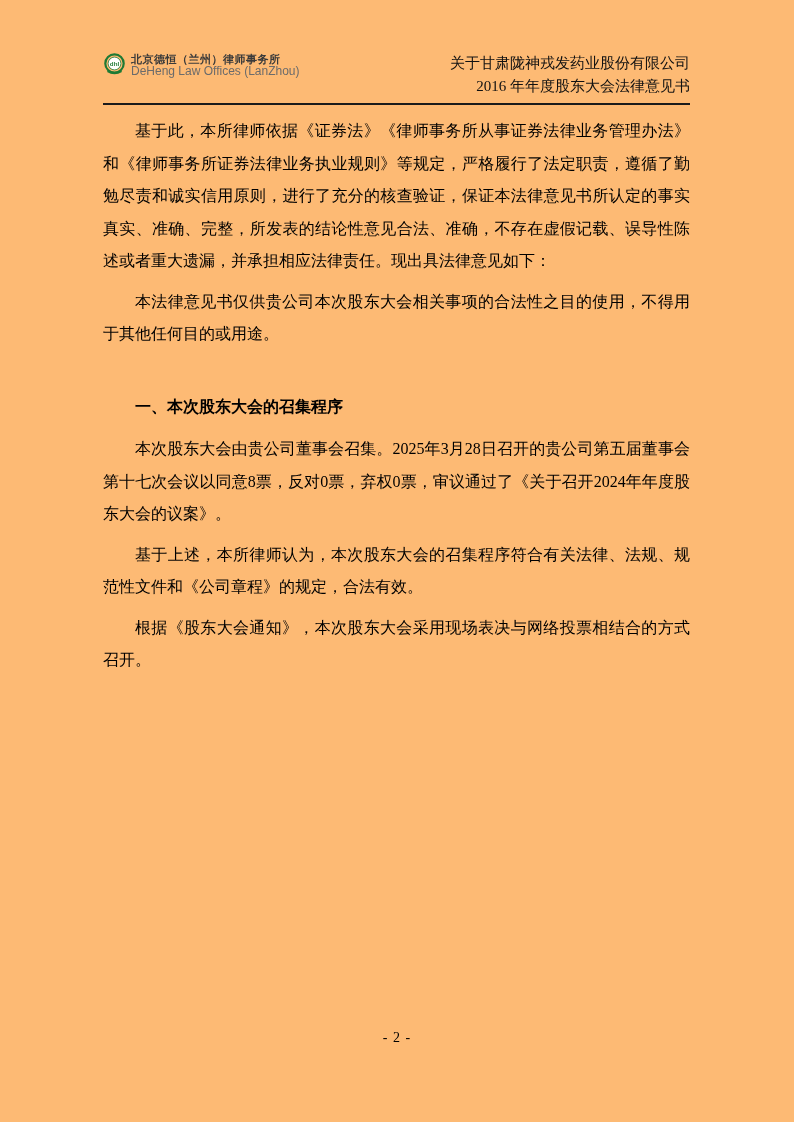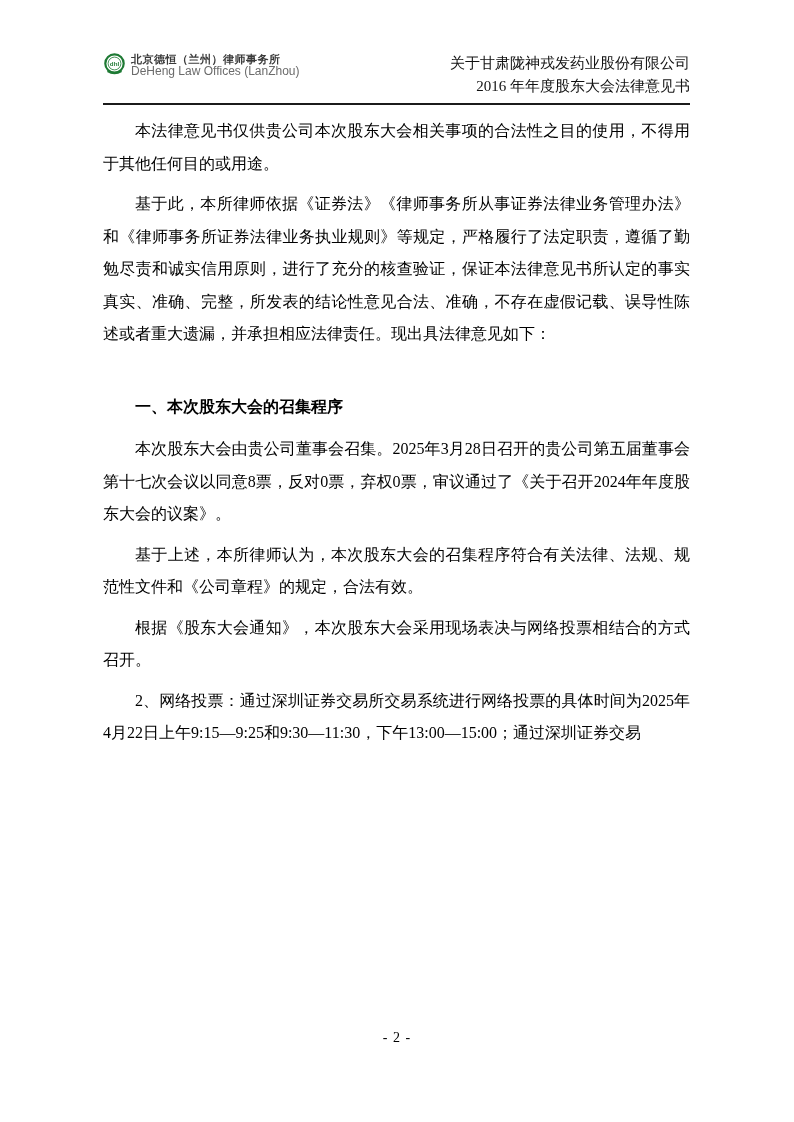--- a/index.html
+++ b/index.html
@@ -4,21 +4,21 @@
 <style>
   * { margin: 0; padding: 0; box-sizing: border-box; }
   html, body { background: #9e9e9e; }
   body { font-family: "Liberation Serif", "DejaVu Serif", serif; }
 
   .page {
     position: relative;
     width: 794px;
     height: 1122px;
     margin: 0 auto;
-    background: #ffffff;
+    background: #fdba74;
     color: #000000;
     overflow: hidden;
   }
 
   
   .header {
     margin: 0 104px 0 103px;
     padding-top: 52px;
     padding-bottom: 5px;
     border-bottom: 2px solid #1b1b1b;
@@ -114,24 +114,23 @@
         <span class="firm-name-en">DeHeng Law Offices (LanZhou)</span>
       </span>
     </div>
     <div class="doc-ref">
       <div>关于甘肃陇神戎发药业股份有限公司</div>
       <div>2016 年年度股东大会法律意见书</div>
     </div>
   </div>
 
   <div class="doc-body">
+    <p class="para">基于此，本所律师依据《证券法》《律师事务所从事证券法律业务管理办法》和《律师事务所证券法律业务执业规则》等规定，严格履行了法定职责，遵循了勤勉尽责和诚实信用原则，进行了充分的核查验证，保证本法律意见书所认定的事实真实、准确、完整，所发表的结论性意见合法、准确，不存在虚假记载、误导性陈述或者重大遗漏，并承担相应法律责任。现出具法律意见如下：</p>
     <p class="para">本法律意见书仅供贵公司本次股东大会相关事项的合法性之目的使用，不得用于其他任何目的或用途。</p>
-    <p class="para">基于此，本所律师依据《证券法》《律师事务所从事证券法律业务管理办法》和《律师事务所证券法律业务执业规则》等规定，严格履行了法定职责，遵循了勤勉尽责和诚实信用原则，进行了充分的核查验证，保证本法律意见书所认定的事实真实、准确、完整，所发表的结论性意见合法、准确，不存在虚假记载、误导性陈述或者重大遗漏，并承担相应法律责任。现出具法律意见如下：</p>
     <h2 class="heading">一、本次股东大会的召集程序</h2>
     <p class="para">本次股东大会由贵公司董事会召集。2025年3月28日召开的贵公司第五届董事会第十七次会议以同意8票，反对0票，弃权0票，审议通过了《关于召开2024年年度股东大会的议案》。</p>
     <p class="para">基于上述，本所律师认为，本次股东大会的召集程序符合有关法律、法规、规范性文件和《公司章程》的规定，合法有效。</p>
     <p class="para">根据《股东大会通知》，本次股东大会采用现场表决与网络投票相结合的方式召开。</p>
-    <p class="para">2、网络投票：通过深圳证券交易所交易系统进行网络投票的具体时间为2025年4月22日上午9:15—9:25和9:30—11:30，下午13:00—15:00；通过深圳证券交易</p>
   </div>
 
   <div class="footer">- 2 -</div>
 
 </div>
 
 </body></html>

